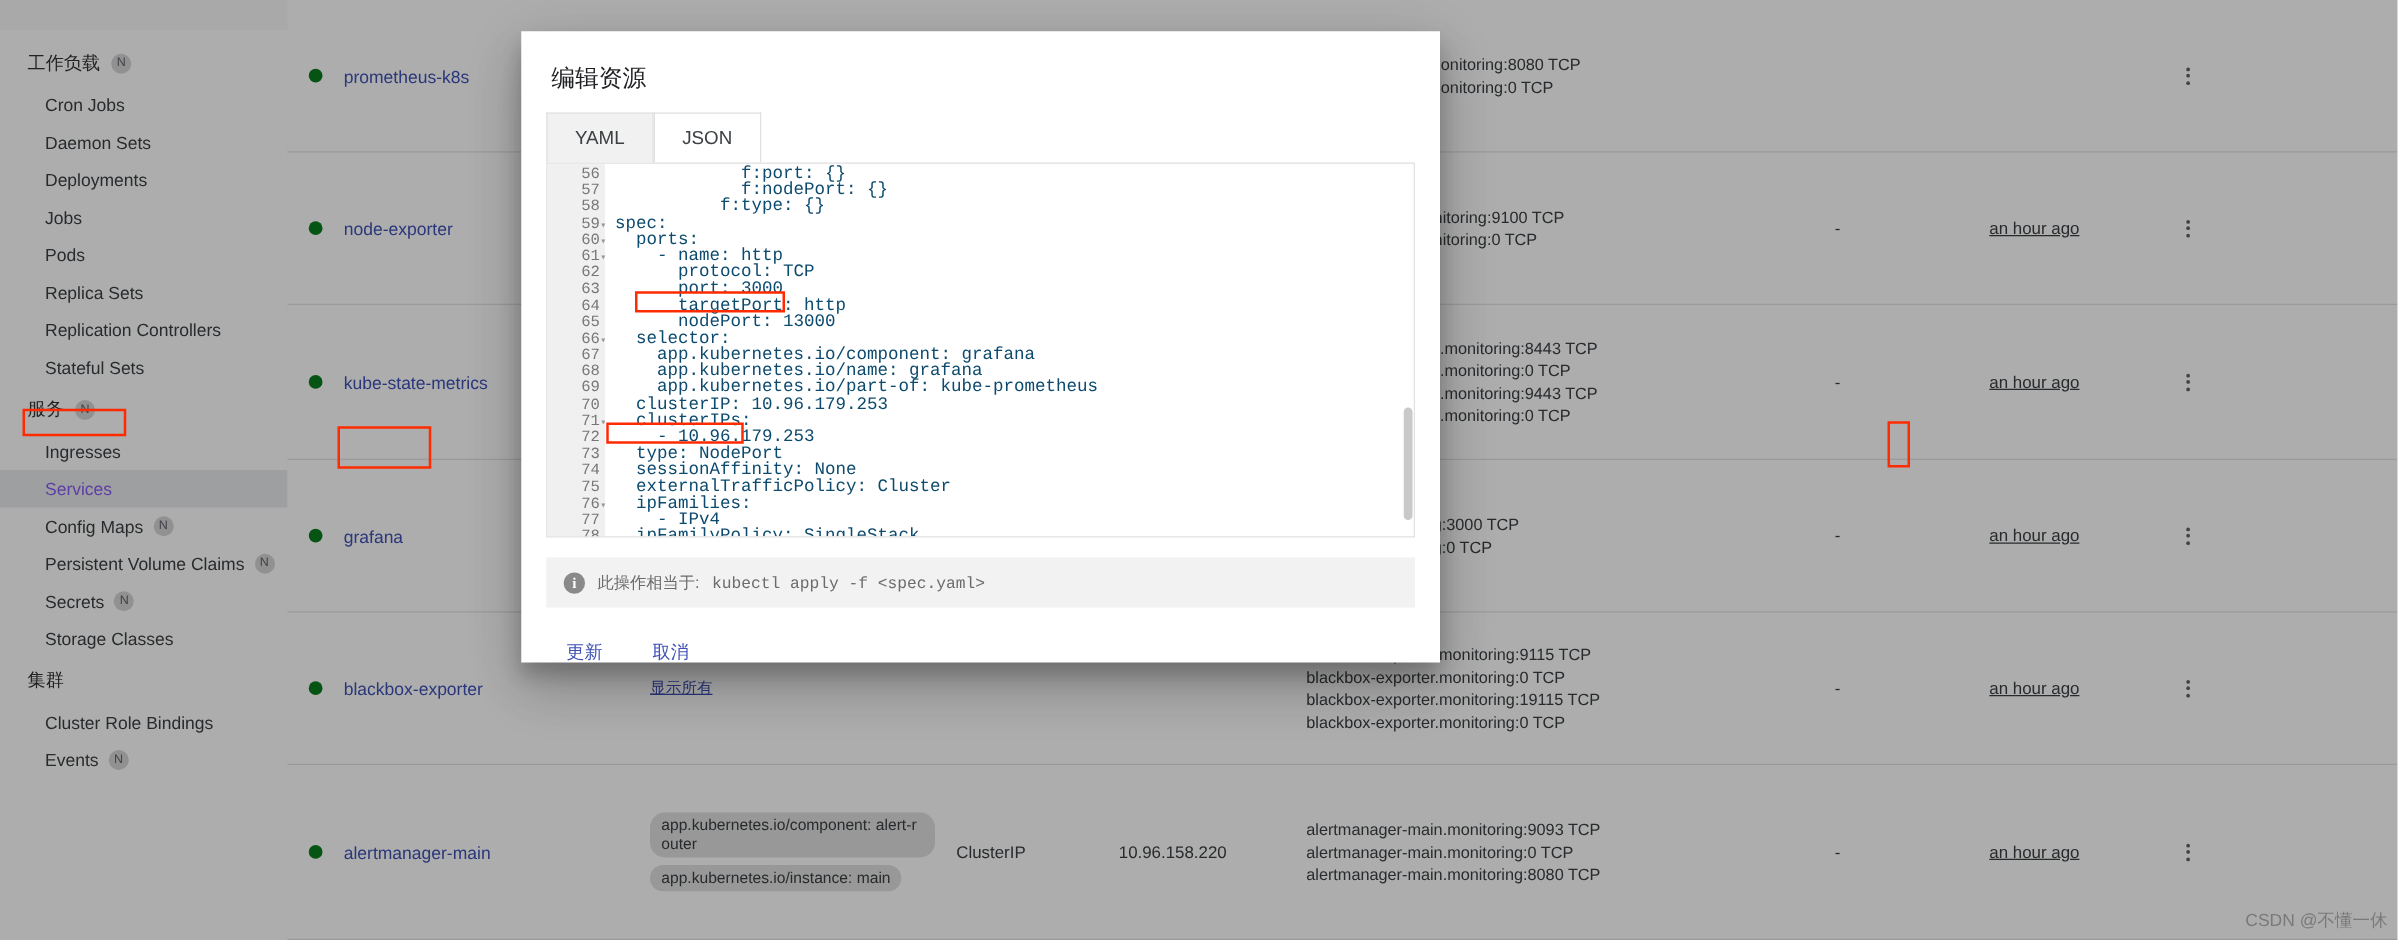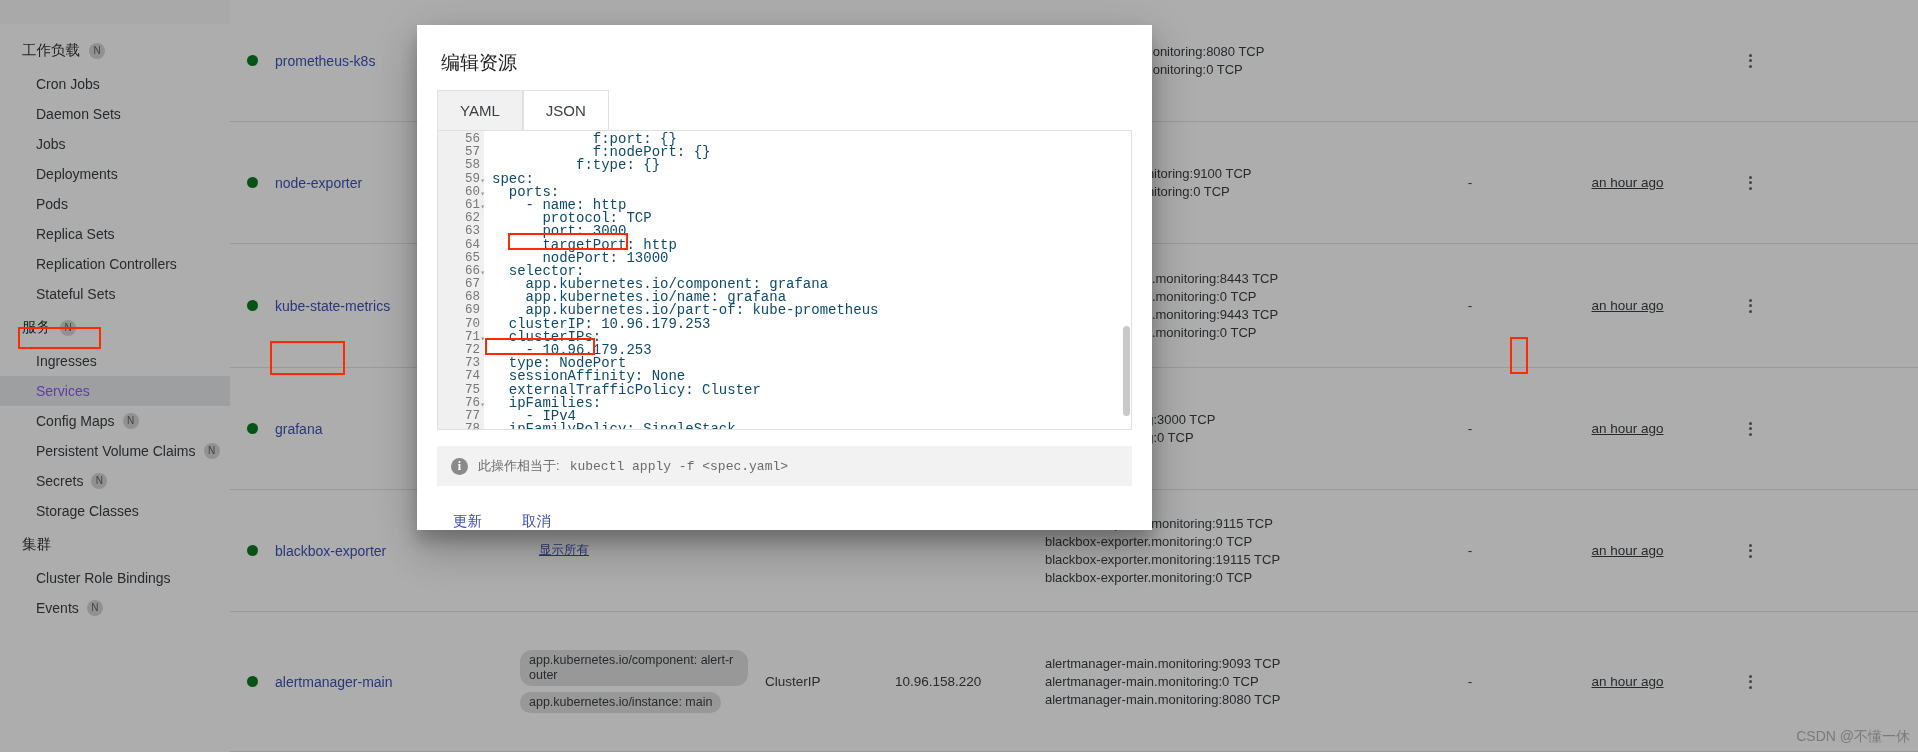--- a/index.html
+++ b/index.html
@@ -71,21 +71,21 @@
   }
   .c-status { width: 45px; display:flex; justify-content:center; }
   .dot { width: 11px; height: 11px; border-radius: 50%; background: #0a7d1d; display:block; }
   .c-name { width: 245px; color: #3f51b5; font-size: 14px; }
   .c-labels { width: 245px; display: flex; flex-direction: column; gap: 6px; align-items: flex-start;}
   .chip {
     background: #e0e0e0; border-radius: 12px;
     padding: 3px 9px; font-size: 12.5px; color: #3c4043;
     max-width: 228px; word-break: break-all; line-height: 15px;
   }
-  .showall { color: #3f51b5; font-size: 12.5px; text-decoration: underline; margin-left: 19px; }
+  .showall { color: #3f51b5; font-size: 12.5px; text-decoration: underline; }
   .c-type { width: 130px; font-size: 13.5px; }
   .c-ip { width: 150px; font-size: 13.5px; }
   .c-endp { width: 360px; font-size: 13px; display:flex; flex-direction: column; gap: 3px;}
   .c-dash { width: 130px; text-align: center; font-size: 13.5px;}
   .c-age { width: 185px; text-align: center; font-size: 13.5px; text-decoration: underline; color:#3c4043;}
   .c-menu { width: 60px; display: flex; justify-content: center; }
   .kebab { display:flex; flex-direction: column; gap: 2.5px; align-items:center; }
   .kebab i { width: 3px; height: 3px; background: #5f6368; border-radius: 50%; display:block; }
 
   
@@ -201,24 +201,24 @@
         <span>工作负载</span>
         <span class="badge-n">N</span>
       </div>
       <div class="nav-item">
         <span>Cron Jobs</span>
       </div>
       <div class="nav-item">
         <span>Daemon Sets</span>
       </div>
       <div class="nav-item">
+        <span>Deployments</span>
+      </div>
+      <div class="nav-item">
         <span>Jobs</span>
-      </div>
-      <div class="nav-item">
-        <span>Deployments</span>
       </div>
       <div class="nav-item">
         <span>Pods</span>
       </div>
       <div class="nav-item">
         <span>Replica Sets</span>
       </div>
       <div class="nav-item">
         <span>Replication Controllers</span>
       </div>

